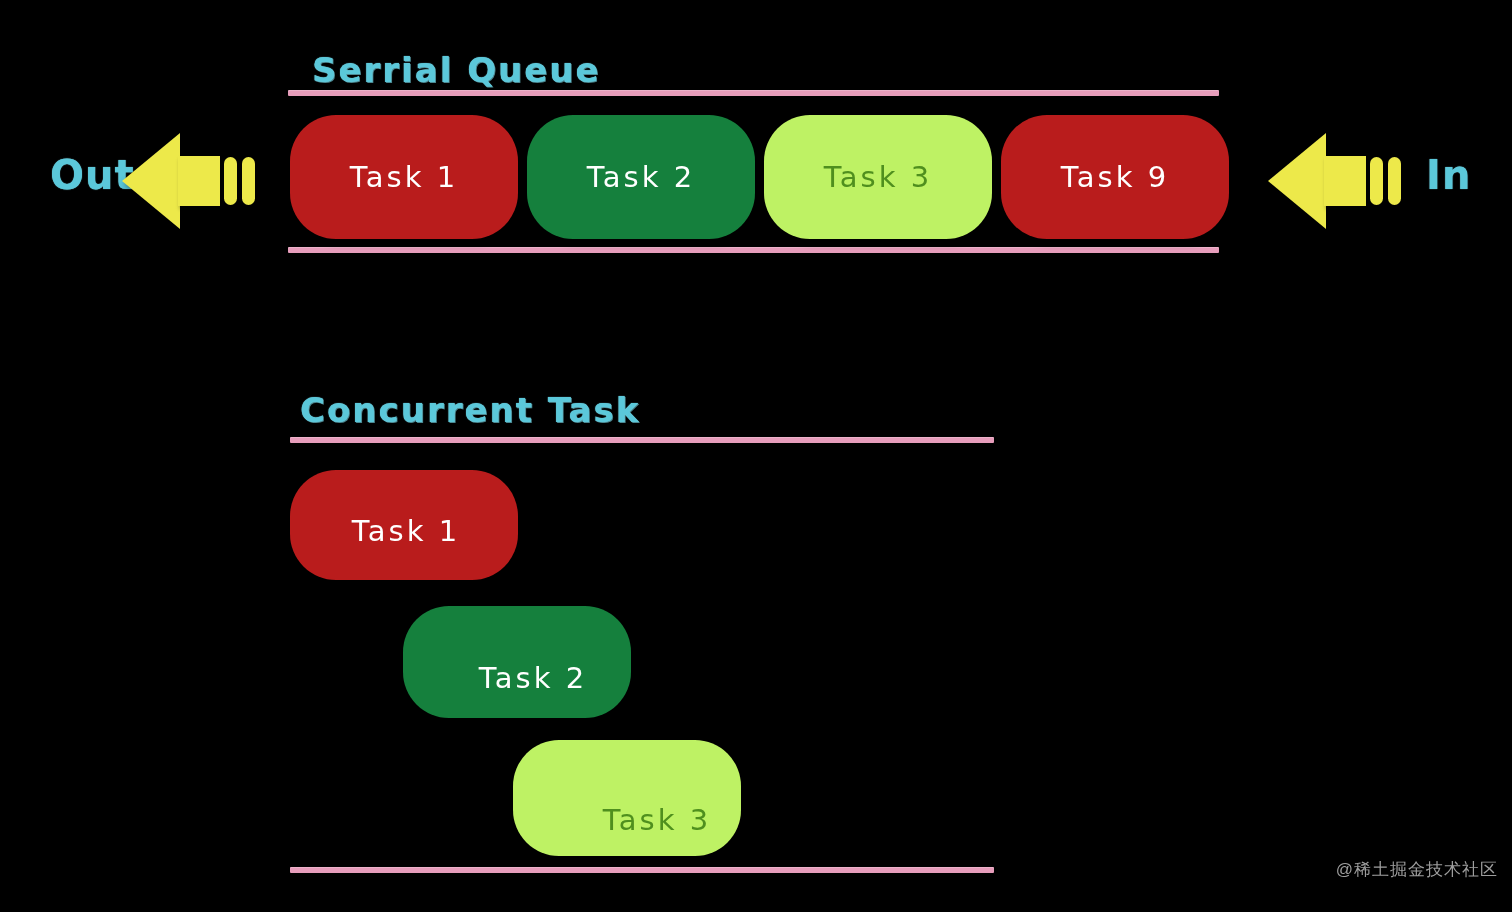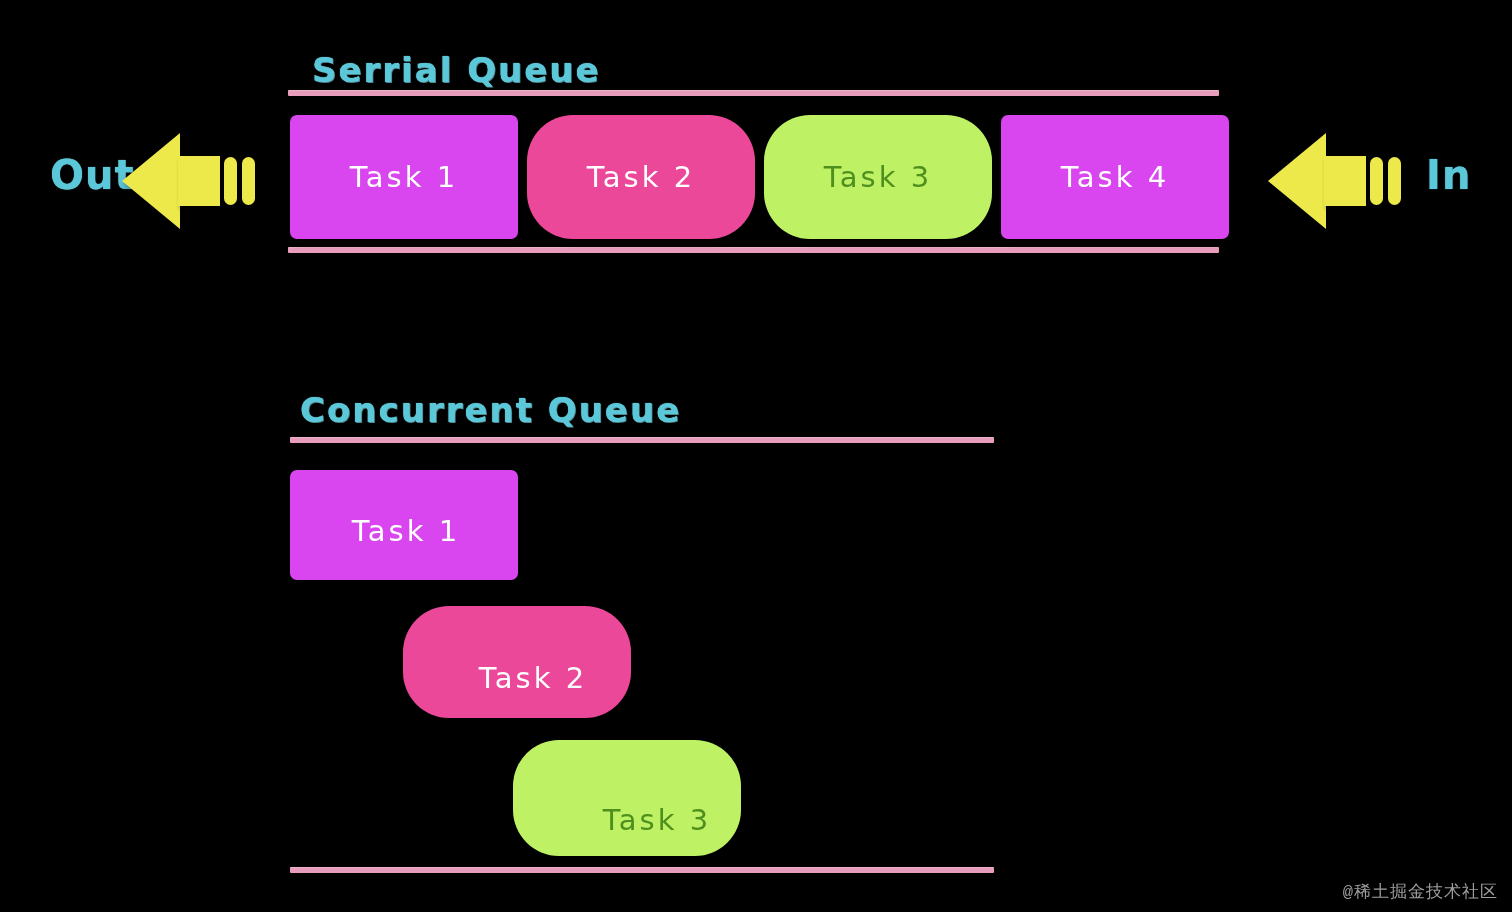--- a/index.html
+++ b/index.html
@@ -58,22 +58,22 @@
     align-items: center;
     justify-content: center;
     box-shadow: 3px 4px 6px rgba(0,0,0,0.45);
   }
   .pill .pill-label {
     font-family: "DejaVu Sans", sans-serif;
     font-size: 29px;
     letter-spacing: 3px;
     white-space: nowrap;
   }
-  .pill.teal   { background: #d946ef; border-radius: 7px; }
-  .pill.green  { background: #ec4899; text-align: center; }
+  .pill.teal   { background: #b91c1c; }
+  .pill.green  { background: #15803d; text-align: center; }
   .pill.yellow { background: #bef264; }
   .label-white { color: #ffffff; }
   .label-green { color: #4f8f1e; }
 
   
   #serial-task-1 { left: 290px;  top: 115px; width: 228px; height: 124px; }
   #serial-task-2 { left: 527px;  top: 115px; width: 228px; height: 124px; }
   #serial-task-3 { left: 764px;  top: 115px; width: 228px; height: 124px; }
   #serial-task-4 { left: 1001px; top: 115px; width: 228px; height: 124px; }
 
@@ -134,23 +134,23 @@
     white-space: nowrap;
     text-shadow: 0 0 1px #7fd6e4;
   }
   #caption-out { left: 50px;  top: 152px; }
   #caption-in  { left: 1426px; top: 152px; }
 
   
   #watermark {
     position: absolute;
     right: 14px;
-    bottom: 9px;
+    bottom: 31px;
     color: #b9b9b9;
-    font-family: Liberation Mono, monospace;
+    font-family: Liberation Sans, sans-serif;
     font-size: 17px;
     letter-spacing: 1px;
     opacity: 0.85;
     white-space: nowrap;
   }
 </style>
 </head>
 <body>
 
 <div class="stage">
@@ -185,24 +185,24 @@
 
   <div class="pill green" id="serial-task-2">
     <span class="pill-label label-white">Task 2</span>
   </div>
 
   <div class="pill yellow" id="serial-task-3">
     <span class="pill-label label-green">Task 3</span>
   </div>
 
   <div class="pill teal" id="serial-task-4">
-    <span class="pill-label label-white">Task 4</span>
-  </div>
-
-  <div class="section-title" id="concurrent-title">Concurrent Queue</div>
+    <span class="pill-label label-white">Task 9</span>
+  </div>
+
+  <div class="section-title" id="concurrent-title">Concurrent Task</div>
 
   <div class="rail" id="conc-rail-top"></div>
 
   <div class="rail" id="conc-rail-bottom"></div>
 
   <div class="pill teal" id="conc-task-1">
     <span class="pill-label label-white">Task 1</span>
   </div>
 
   <div class="pill green" id="conc-task-2">

